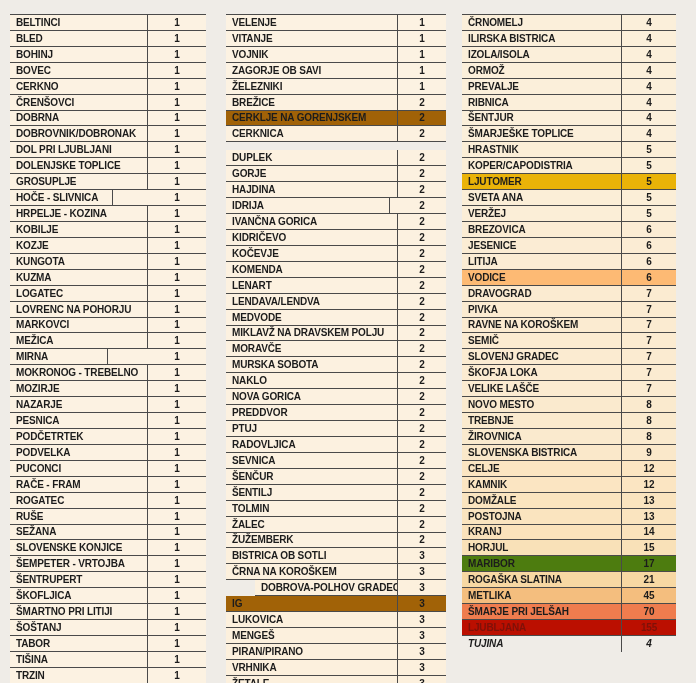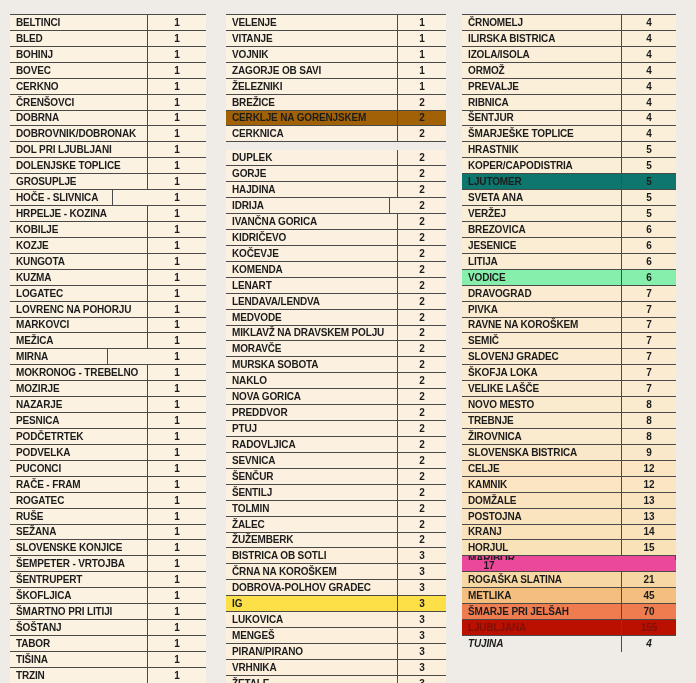--- a/index.html
+++ b/index.html
@@ -350,25 +350,25 @@
         <div class="cell val">2</div>
       </div>
       <div class="row" style="background: rgb(252, 240, 221);">
         <div class="cell name">BISTRICA OB SOTLI</div>
         <div class="cell val">3</div>
       </div>
       <div class="row" style="background: rgb(252, 240, 221);">
         <div class="cell name">ČRNA NA KOROŠKEM</div>
         <div class="cell val">3</div>
       </div>
-      <div class="row" style="background: rgb(252, 240, 221);">
+      <div class="row" style="background: rgb(252, 240, 221); margin-left: 29px;">
         <div class="cell name">DOBROVA-POLHOV GRADEC</div>
         <div class="cell val">3</div>
       </div>
-      <div class="row" style="background: #fde047;">
+      <div class="row" style="background: #a16207;">
         <div class="cell name">IG</div>
         <div class="cell val">3</div>
       </div>
       <div class="row" style="background: rgb(252, 240, 221);">
         <div class="cell name">LUKOVICA</div>
         <div class="cell val">3</div>
       </div>
       <div class="row" style="background: rgb(252, 240, 221);">
         <div class="cell name">MENGEŠ</div>
         <div class="cell val">3</div>
@@ -420,21 +420,21 @@
         <div class="cell val">4</div>
       </div>
       <div class="row" style="background: rgb(251, 238, 215);">
         <div class="cell name">HRASTNIK</div>
         <div class="cell val">5</div>
       </div>
       <div class="row" style="background: rgb(251, 238, 215);">
         <div class="cell name">KOPER/CAPODISTRIA</div>
         <div class="cell val">5</div>
       </div>
-      <div class="row" style="background: #0f766e;">
+      <div class="row" style="background: #eab308;">
         <div class="cell name">LJUTOMER</div>
         <div class="cell val">5</div>
       </div>
       <div class="row" style="background: rgb(251, 238, 215);">
         <div class="cell name">SVETA ANA</div>
         <div class="cell val">5</div>
       </div>
       <div class="row" style="background: rgb(251, 238, 215);">
         <div class="cell name">VERŽEJ</div>
         <div class="cell val">5</div>
@@ -444,21 +444,21 @@
         <div class="cell val">6</div>
       </div>
       <div class="row" style="background: rgb(251, 236, 212);">
         <div class="cell name">JESENICE</div>
         <div class="cell val">6</div>
       </div>
       <div class="row" style="background: rgb(251, 236, 212);">
         <div class="cell name">LITIJA</div>
         <div class="cell val">6</div>
       </div>
-      <div class="row" style="background: #86efac; text-align: right;">
+      <div class="row" style="background: #fdba74; text-align: right;">
         <div class="cell name">VODICE</div>
         <div class="cell val">6</div>
       </div>
       <div class="row" style="background: rgb(251, 235, 209); text-align: right;">
         <div class="cell name">DRAVOGRAD</div>
         <div class="cell val">7</div>
       </div>
       <div class="row" style="background: rgb(251, 235, 209);">
         <div class="cell name">PIVKA</div>
         <div class="cell val">7</div>
@@ -516,21 +516,21 @@
         <div class="cell val">13</div>
       </div>
       <div class="row" style="background: rgb(250, 226, 187);">
         <div class="cell name">KRANJ</div>
         <div class="cell val">14</div>
       </div>
       <div class="row" style="background: rgb(249, 225, 184);">
         <div class="cell name">HORJUL</div>
         <div class="cell val">15</div>
       </div>
-      <div class="row" style="background: #ec4899; flex-direction: column;">
+      <div class="row" style="background: #4d7c0f;">
         <div class="cell name">MARIBOR</div>
         <div class="cell val">17</div>
       </div>
       <div class="row" style="background: rgb(247, 216, 163);">
         <div class="cell name">ROGAŠKA SLATINA</div>
         <div class="cell val">21</div>
       </div>
       <div class="row" style="background: rgb(244, 190, 126);">
         <div class="cell name">METLIKA</div>
         <div class="cell val">45</div>

